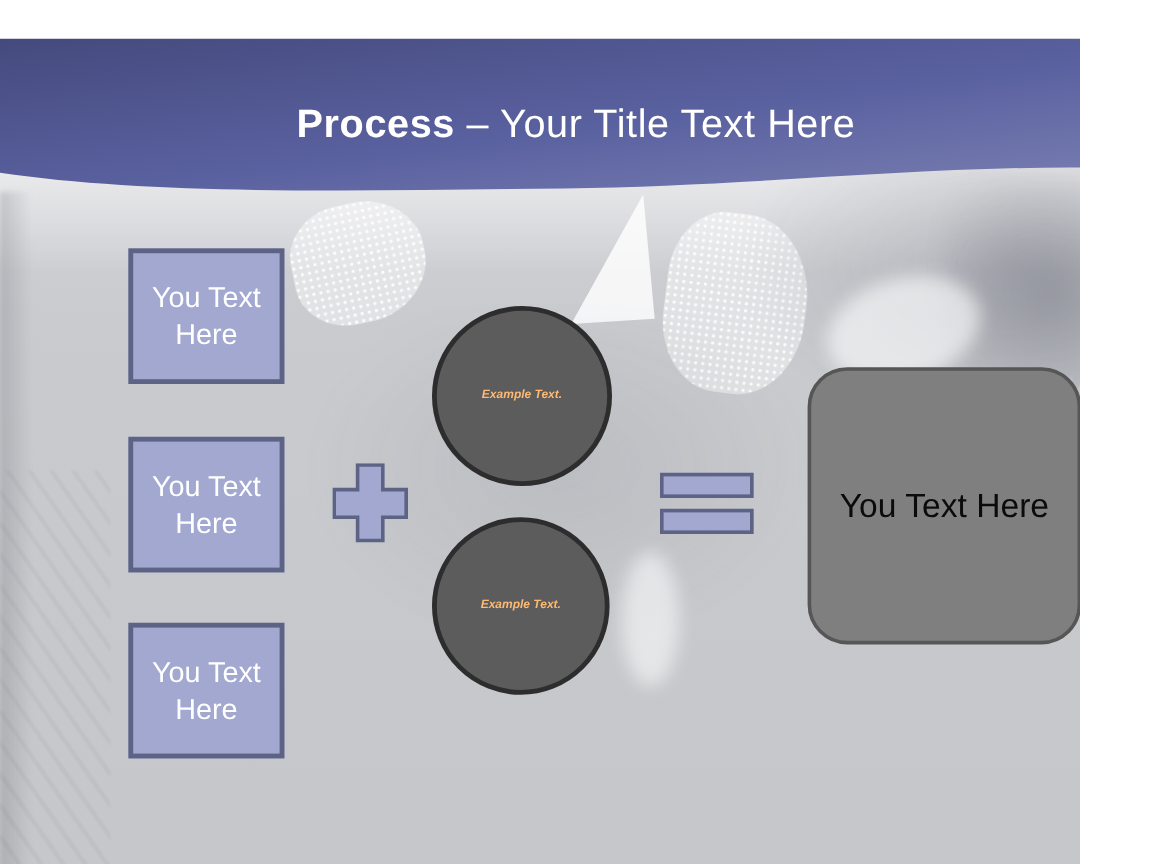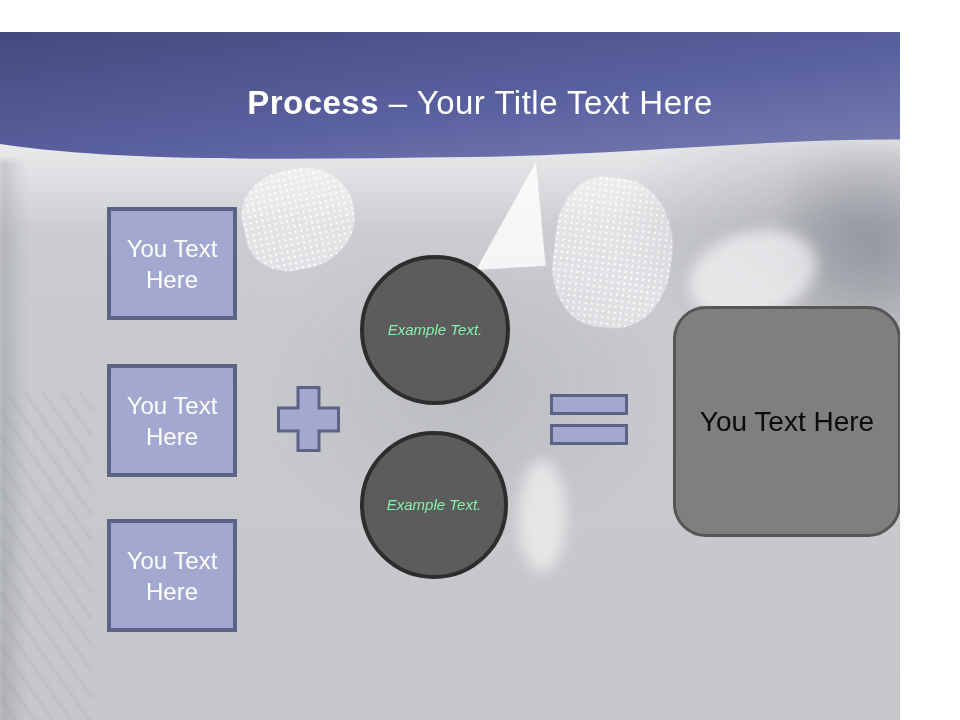--- a/index.html
+++ b/index.html
@@ -58,22 +58,22 @@
   .eq-wrap{position:absolute;left:550px;top:362px;width:78px;height:51px;}
   .eq-bar{box-sizing:border-box;width:78px;height:21px;background:#a2a8d0;border:3px solid #5d6384;}
   .eq-bar + .eq-bar{margin-top:9px;}
   .circle{
     position:absolute;left:360px;border-radius:50%;box-sizing:border-box;
     background:#5c5c5c;border:4px solid #2d2d2d;
     display:flex;align-items:center;justify-content:center;text-align:center;
   }
   #circle1{top:223px;width:150px;height:150px;}
   #circle2{top:399px;width:148px;height:148px;}
-  .circle span{display:block;max-width:100px;color:#86efac;font-weight:normal;font-style:italic;
-    font-size:15px;line-height:22px;}
+  .circle span{display:block;max-width:100px;color:#fdba74;font-weight:bold;font-style:italic;
+    font-size:10px;line-height:22px;}
   .result-box{
     position:absolute;left:673px;top:274px;width:228px;height:231px;box-sizing:border-box;
     background:#7f7f7f;border:3px solid #565656;border-radius:33px;
     display:flex;align-items:center;justify-content:center;text-align:center;
     color:#0b0b0b;font-size:28px;
   }
 </style>
 </head>
 <body>
 

